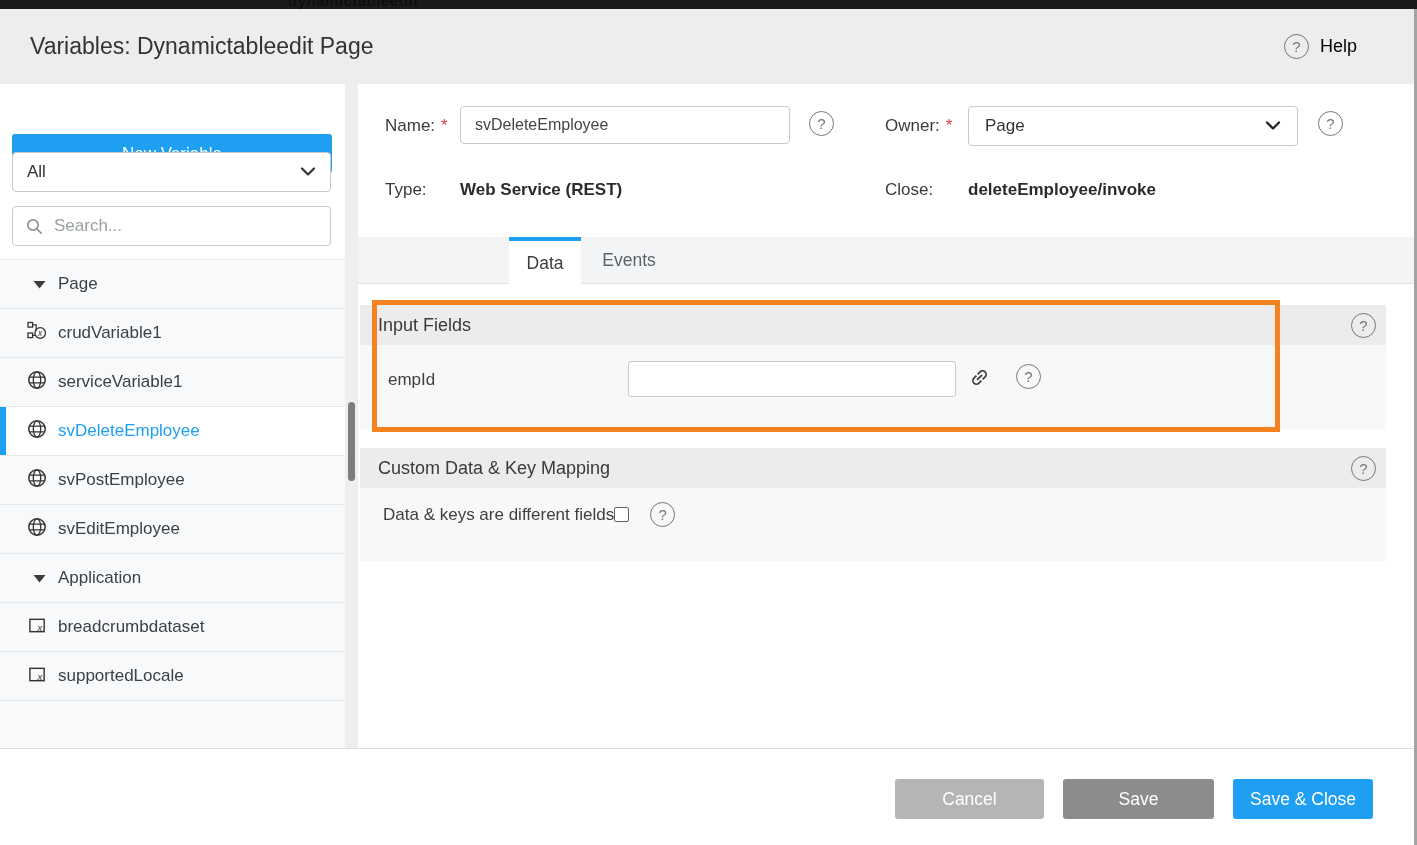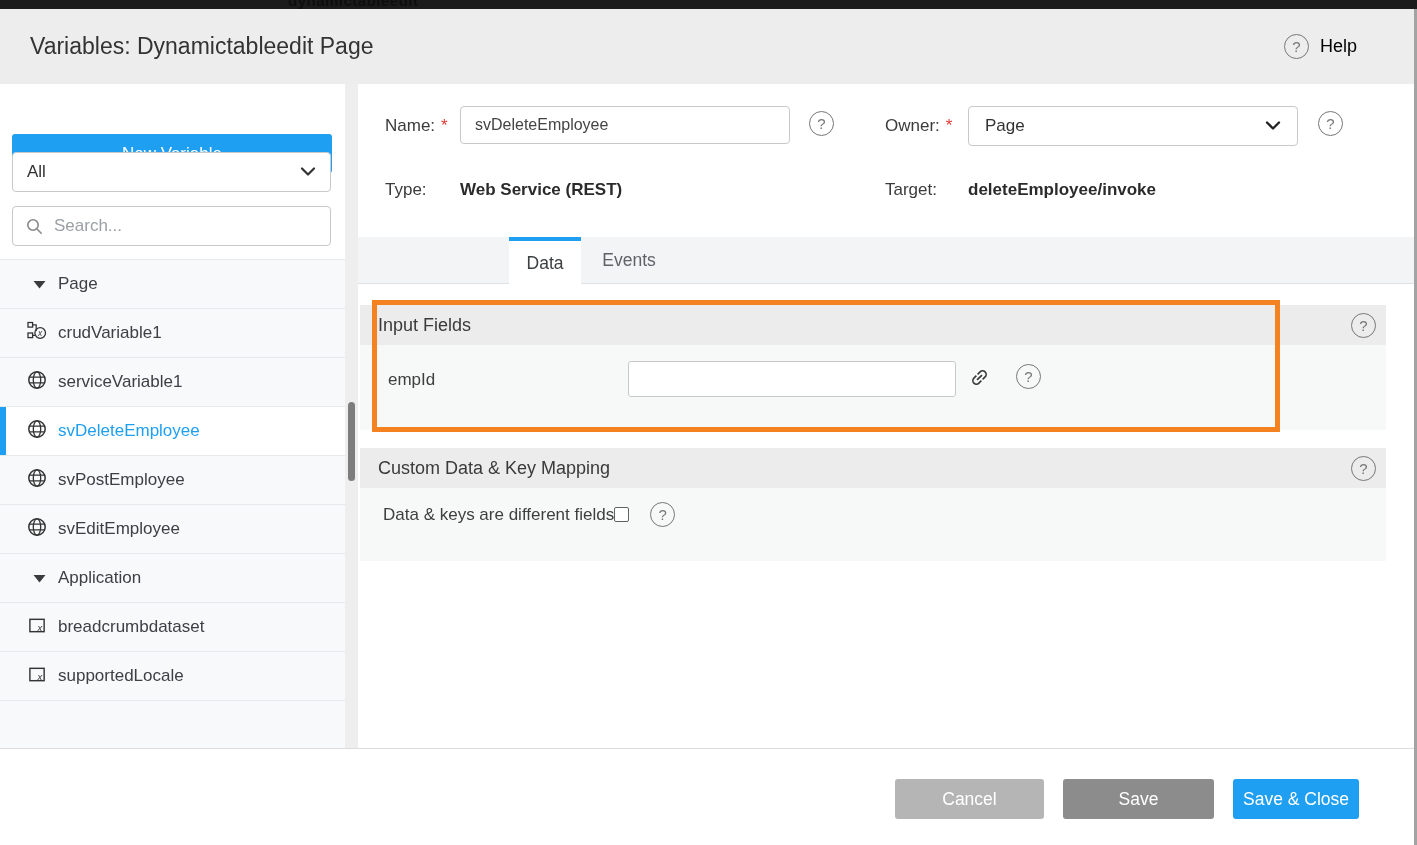--- a/index.html
+++ b/index.html
@@ -72,21 +72,21 @@
   .cm-help{margin-left:21px;}
 
   
   .hl-box{position:absolute;left:372px;top:300px;width:908px;height:132px;border:5px solid #f58220;pointer-events:none;z-index:5;}
 
   
   .foot-sep{position:absolute;left:0;top:748px;width:1417px;height:1px;background:#dcdcdc;}
   .fbtn{position:absolute;top:779px;height:40px;border:none;border-radius:3px;color:#fff;font-size:17.5px;cursor:pointer;}
   .btn-cancel{left:895px;width:149px;background:#b5b5b5;}
   .btn-save{left:1063px;width:151px;background:#8c8c8c;}
-  .btn-saveclose{left:1233px;width:126px;background:#1e9ff2;}
+  .btn-saveclose{left:1233px;width:140px;background:#1e9ff2;}
 
   .right-edge{position:absolute;left:1414px;top:9px;width:3px;height:836px;background:#a3a3a3;}
 </style>
 </head>
 <body>
 
 <div class="stage">
 
   <div class="top-strip">
     <span>dynamictableedit</span>
@@ -226,21 +226,21 @@
     <span style="display:inline-flex;">
         <svg width="16" height="10" viewBox="0 0 16 10">
           <path d="M2 1.5l6 6 6-6" fill="none" stroke="#222" stroke-width="2.3" stroke-linecap="round" stroke-linejoin="round"></path>
         </svg>
       </span>
   </div>
   <span class="qicon" style="position:absolute;left:1318px;top:111px;"></span>
 
   <div class="flabel" style="left:385px;top:180px;">Type:</div>
   <div class="fvalue" style="left:460px;top:180px;">Web Service (REST)</div>
-  <div class="flabel" style="left:885px;top:180px;">Target:</div>
+  <div class="flabel" style="left:885px;top:180px;">Close:</div>
   <div class="fvalue" style="left:968px;top:180px;">deleteEmployee/invoke</div>
 
   <div class="tabbar">
     <div class="tab active" style="left:151px;width:72px;">Data</div>
     <div class="tab" style="left:223px;width:96px;">Events</div>
   </div>
 
   <div class="panel panel-input">
     <div class="phead">
       <span class="ptitle">Input Fields</span>

